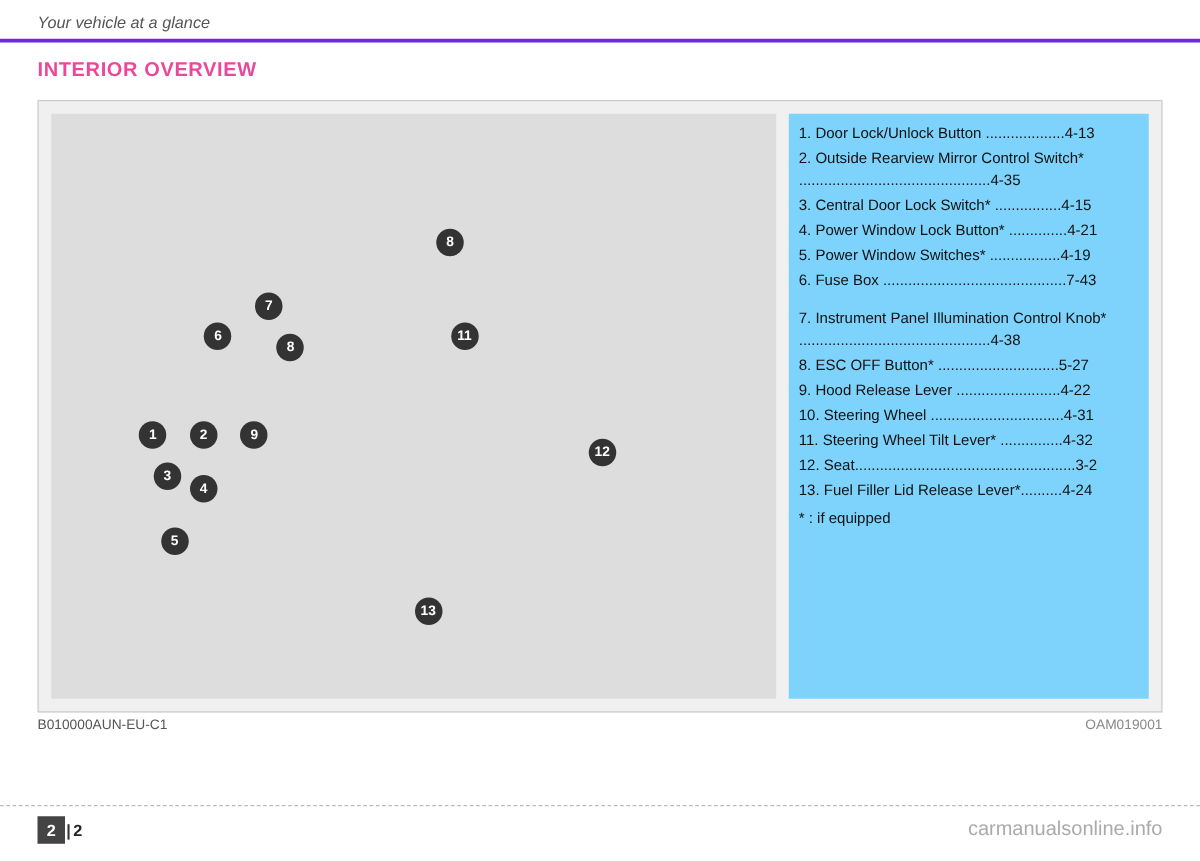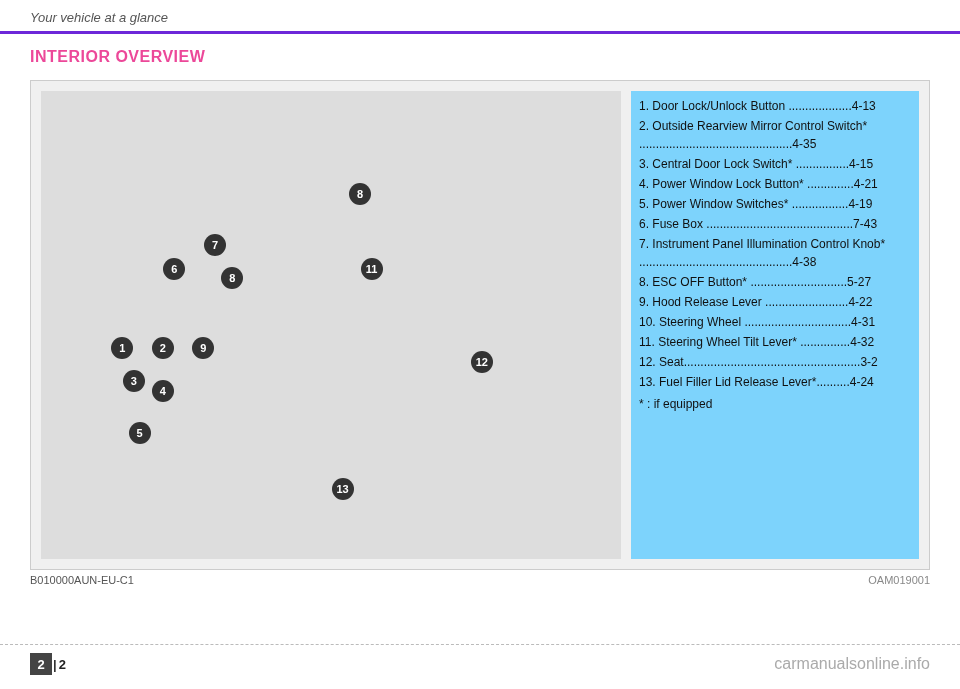--- a/index.html
+++ b/index.html
@@ -127,21 +127,21 @@
         <div class="num-circle" style="left: 52%; top: 85%;">13</div>
       </div>
 
     <div class="legend-area" id="legend-container">
 
     <p style="margin-bottom: 2px; font-size: 12px; line-height: 1.5;">1. Door Lock/Unlock Button ...................4-13</p>
         <p style="margin-bottom: 2px; font-size: 12px; line-height: 1.5;">2. Outside Rearview Mirror Control Switch* ..............................................4-35</p>
         <p style="margin-bottom: 2px; font-size: 12px; line-height: 1.5;">3. Central Door Lock Switch* ................4-15</p>
         <p style="margin-bottom: 2px; font-size: 12px; line-height: 1.5;">4. Power Window Lock Button* ..............4-21</p>
         <p style="margin-bottom: 2px; font-size: 12px; line-height: 1.5;">5. Power Window Switches* .................4-19</p>
-        <p style="margin-bottom: 2px; font-size: 12px; line-height: 1.5;">6. Fuse Box ............................................7-43</p>
+        <p style="margin-bottom: 12px; font-size: 12px; line-height: 1.5;">6. Fuse Box ............................................7-43</p>
         <p style="margin-bottom: 2px; font-size: 12px; line-height: 1.5;">7. Instrument Panel Illumination Control Knob* ..............................................4-38</p>
         <p style="margin-bottom: 2px; font-size: 12px; line-height: 1.5;">8. ESC OFF Button* .............................5-27</p>
         <p style="margin-bottom: 2px; font-size: 12px; line-height: 1.5;">9. Hood Release Lever .........................4-22</p>
         <p style="margin-bottom: 2px; font-size: 12px; line-height: 1.5;">10. Steering Wheel ................................4-31</p>
         <p style="margin-bottom: 2px; font-size: 12px; line-height: 1.5;">11. Steering Wheel Tilt Lever* ...............4-32</p>
         <p style="margin-bottom: 2px; font-size: 12px; line-height: 1.5;">12. Seat.....................................................3-2</p>
         <p style="margin-bottom: 2px; font-size: 12px; line-height: 1.5;">13. Fuel Filler Lid Release Lever*..........4-24</p>
         <p class="note-line">* : if equipped</p>
       </div>
   </div>

